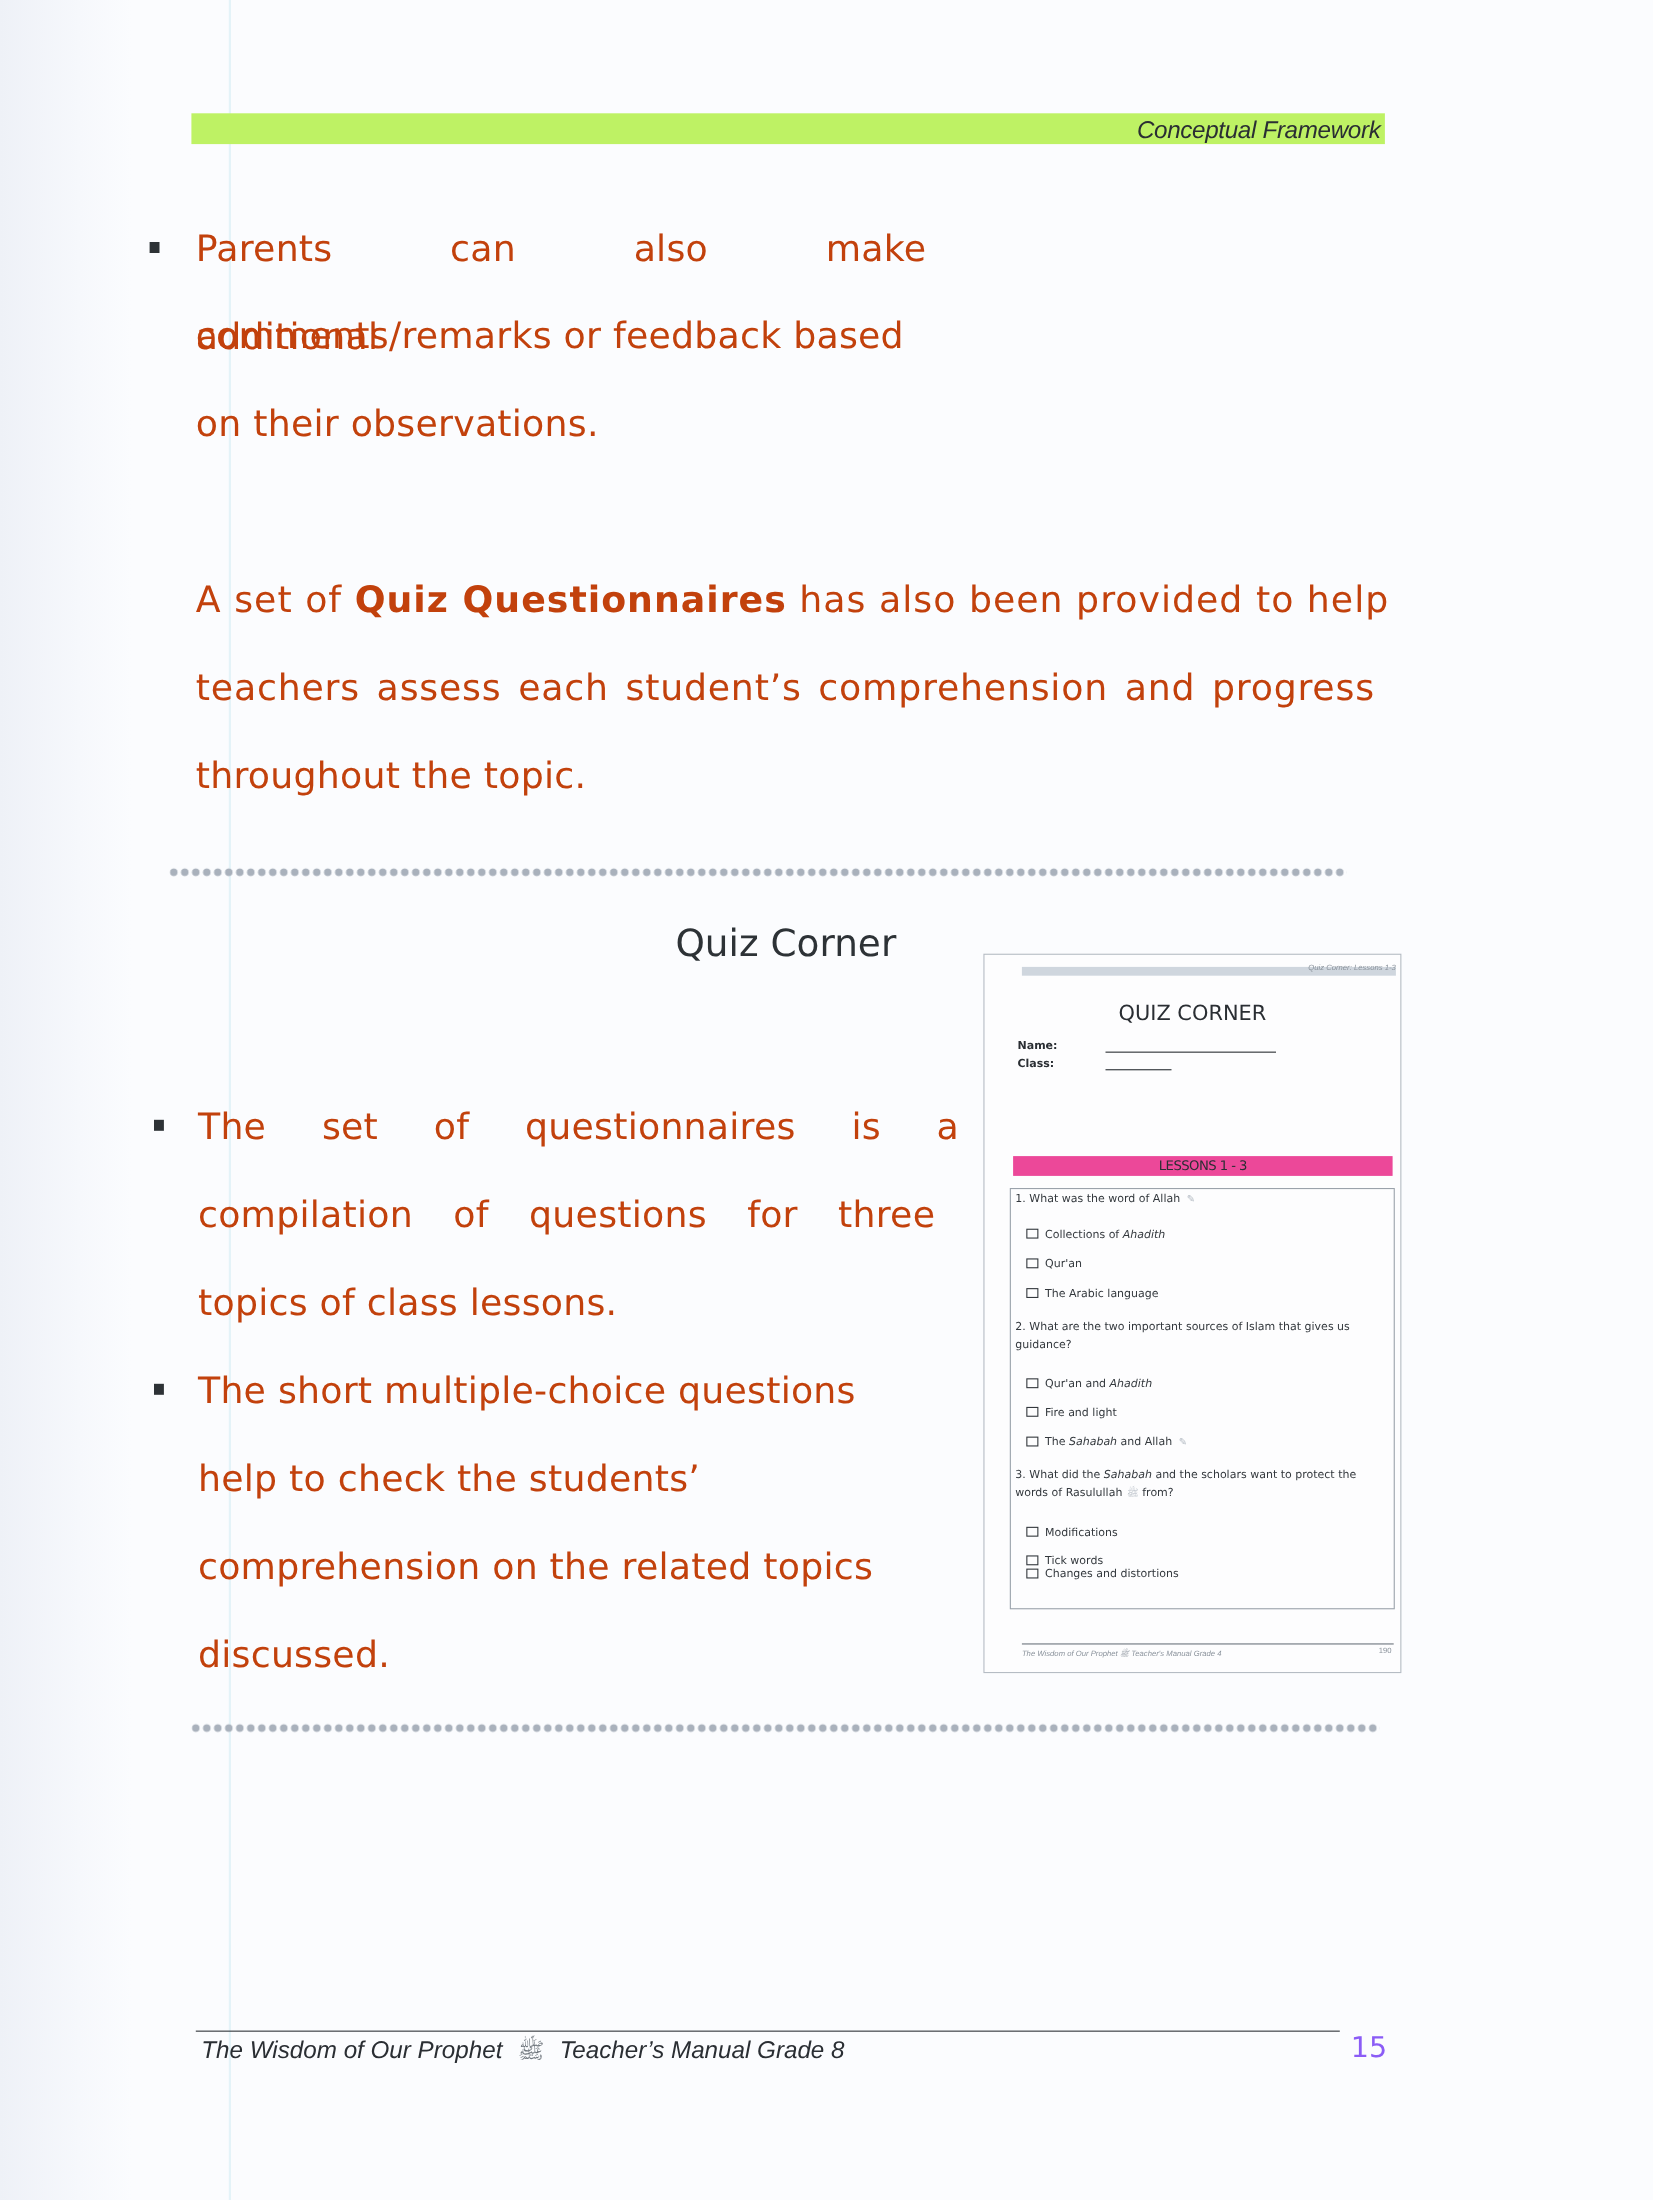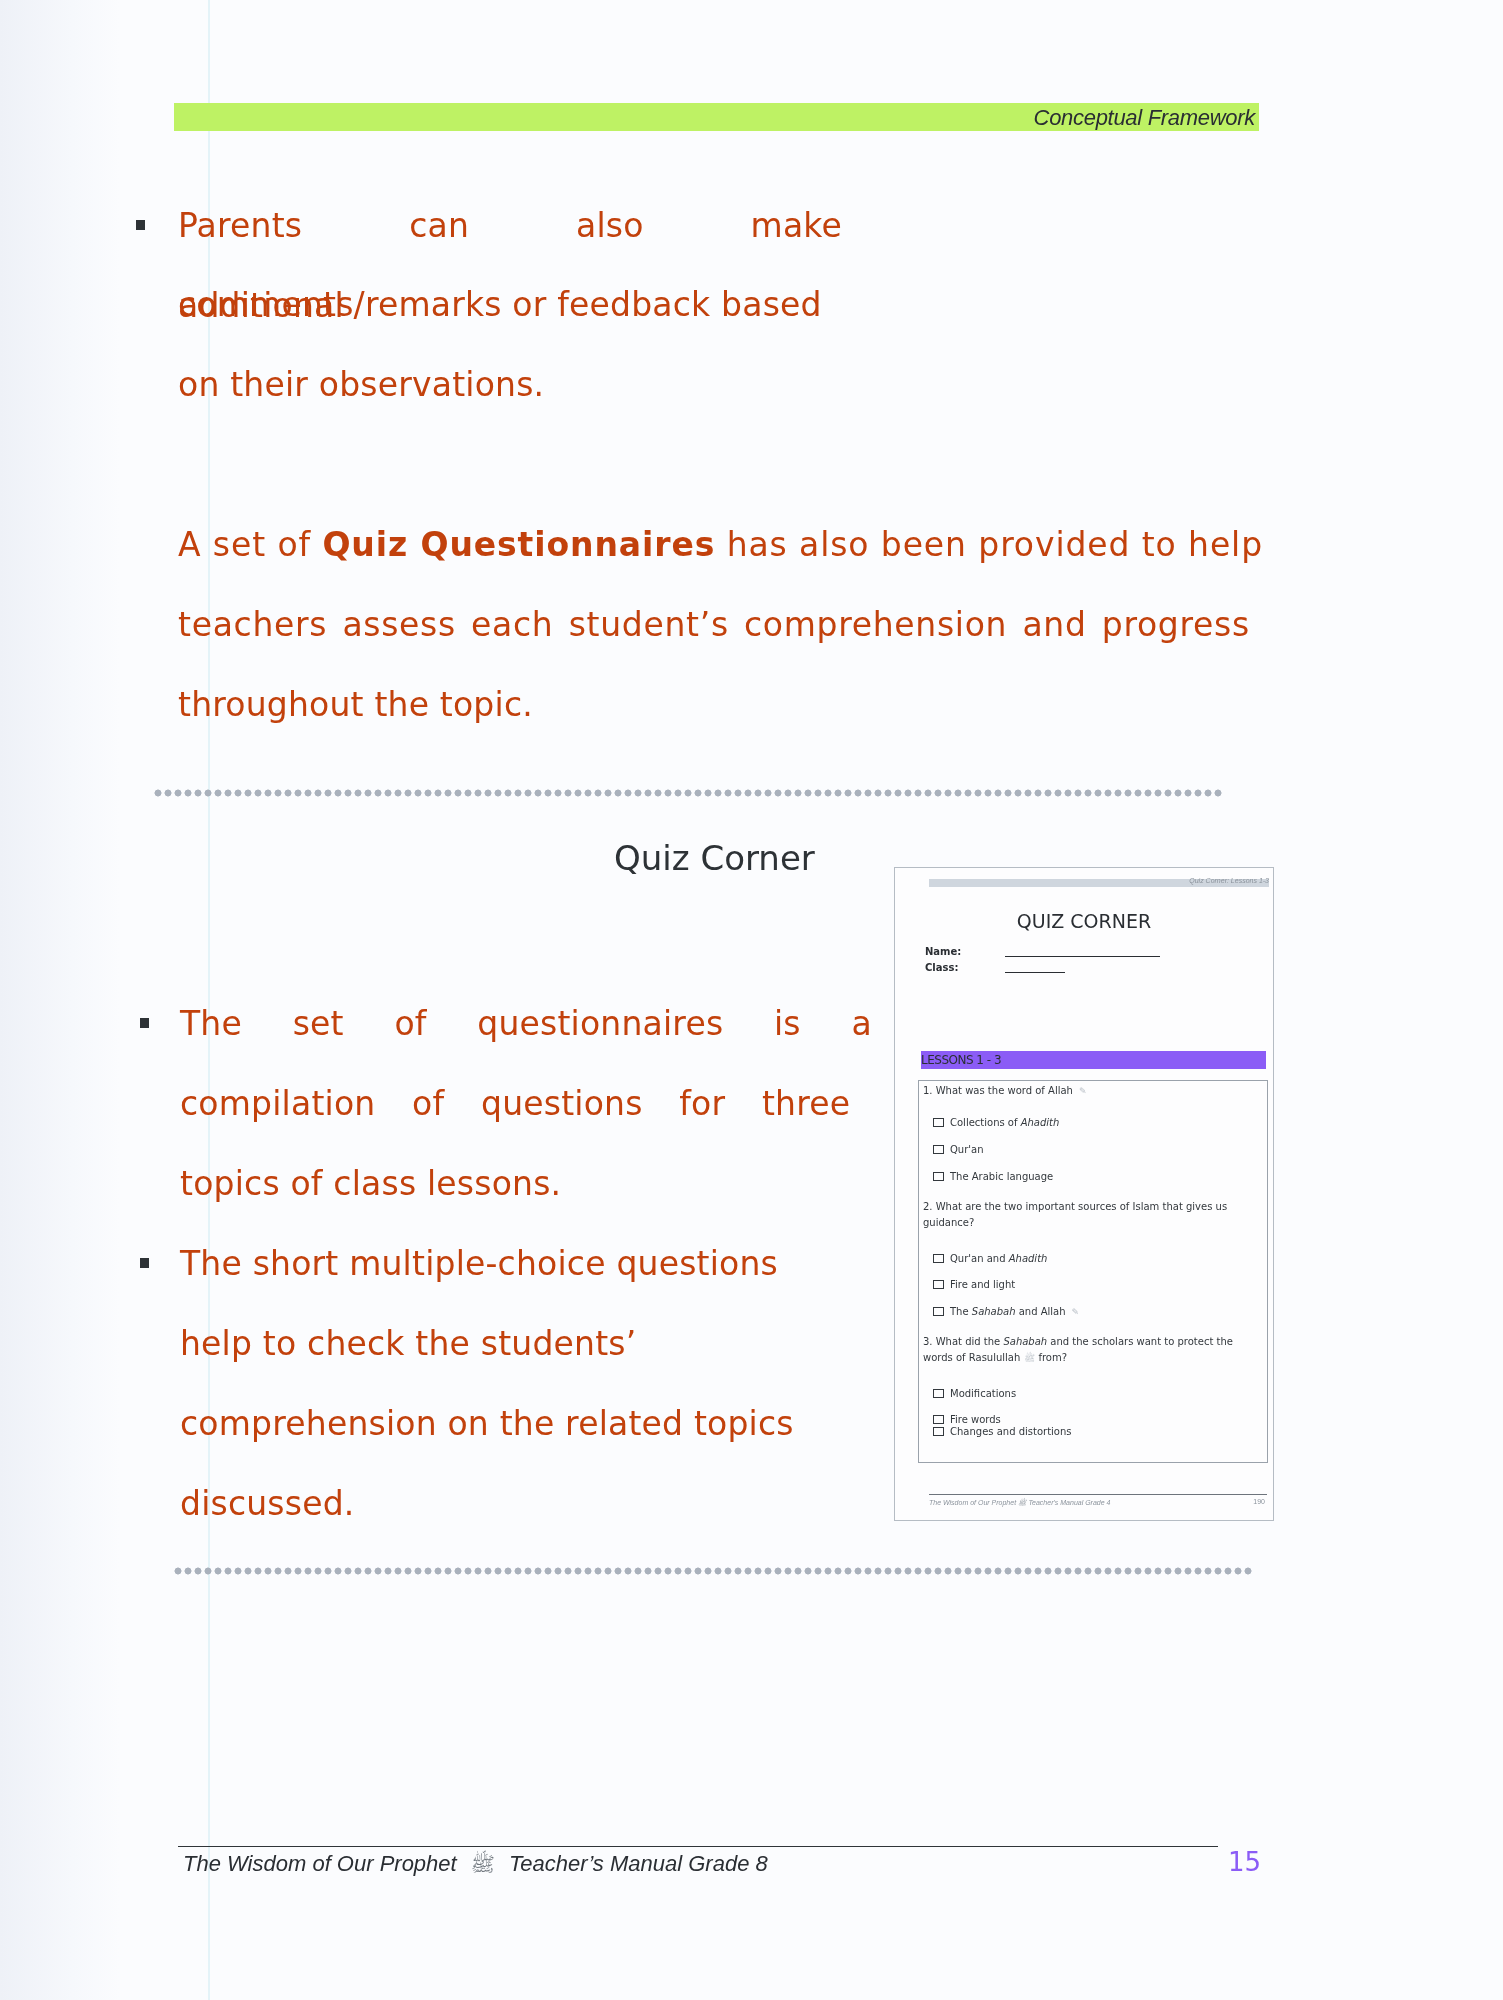--- a/index.html
+++ b/index.html
@@ -58,22 +58,22 @@
     position: absolute; left: 0; width: 378px; top: 42px; text-align: center;
     font-size: 19px; color: #2a2e33;
   }
   .qf-label { position: absolute; font-size: 10px; font-weight: bold; color: #2a2e33; }
   .qf-line { position: absolute; border-bottom: 1px solid #2a2e33; height: 0; }
   .qf-instr {
     position: absolute; left: 26px; top: 133px; width: 350px; font-size: 10px; line-height: 18px;
     font-weight: bold; color: #2a2e33;
   }
   .qf-lessons {
-    position: absolute; left: 26px; top: 183px; width: 345px; height: 18px; background: #8b5cf6;
-    text-align: left; font-size: 12px; line-height: 18px; color: #2a2e33; letter-spacing: -0.5px;
+    position: absolute; left: 26px; top: 183px; width: 345px; height: 18px; background: #ec4899;
+    text-align: center; font-size: 12px; line-height: 18px; color: #2a2e33; letter-spacing: -0.5px;
   }
   .qf-box {
     position: absolute; left: 23px; top: 212px; width: 348px; height: 381px; border: 1px solid #9aa2ab;
   }
   .qf-q { position: absolute; left: 4px; width: 340px; font-size: 10px; line-height: 16px; color: #33383d; }
   .qf-opt { position: absolute; left: 14px; font-size: 10px; color: #33383d; white-space: nowrap; }
   .qf-opt .cb {
     display: inline-block; width: 9px; height: 7px; border: 1.3px solid #33383d; margin-right: 6px;
     vertical-align: middle; position: relative; top: -1px;
   }
@@ -164,21 +164,21 @@
 
     <div class="qf-q" style="top:118px;">2.   What are the two important sources of Islam that gives us guidance?</div>
     <div class="qf-opt" style="top:172px;"><span class="cb"></span><span>Qur'an and </span><i>Ahadith</i></div>
     <div class="qf-opt" style="top:198px;"><span class="cb"></span><span>Fire and light</span></div>
     <div class="qf-opt" style="top:225px;"><span class="cb"></span><span>The </span><i>Sahabah</i><span> and Allah</span><span class="qf-glyph">✎</span></div>
 
     <div class="qf-q" style="top:253px;">
       <span>3.  What did the </span><i>Sahabah</i><span> and the scholars want to protect the words of Rasulullah</span><span class="qf-glyph" style="margin-left:4px;">ﷺ</span><span> from?</span>
     </div>
     <div class="qf-opt" style="top:307px;"><span class="cb"></span><span>Modifications</span></div>
-    <div class="qf-opt" style="top:333px;"><span class="cb"></span><span>Fire words</span></div>
+    <div class="qf-opt" style="top:333px;"><span class="cb"></span><span>Tick words</span></div>
     <div class="qf-opt" style="top:345px;"><span class="cb"></span><span>Changes and distortions</span></div>
   </div>
 
   <div class="qf-foot-line"></div>
   <div class="qf-foot-text">The Wisdom of Our Prophet ﷺ  Teacher's Manual Grade 4</div>
   <div class="qf-foot-page">190</div>
 </div>
 
 <div class="dots" style="left:174px; top:1567px; width:1080px;"></div>
 

